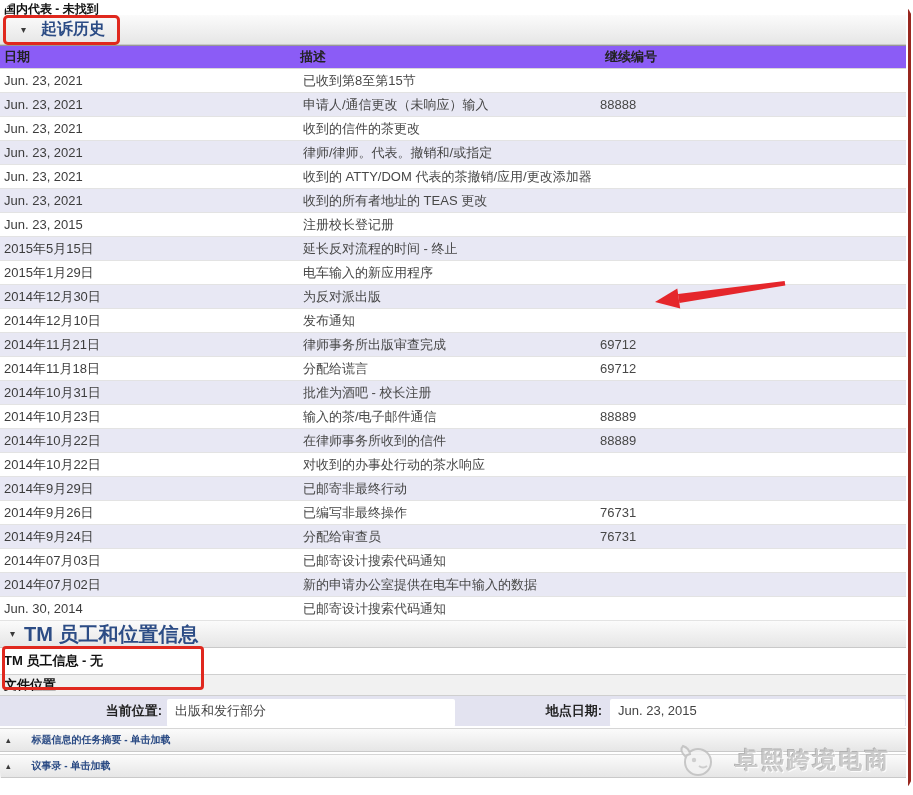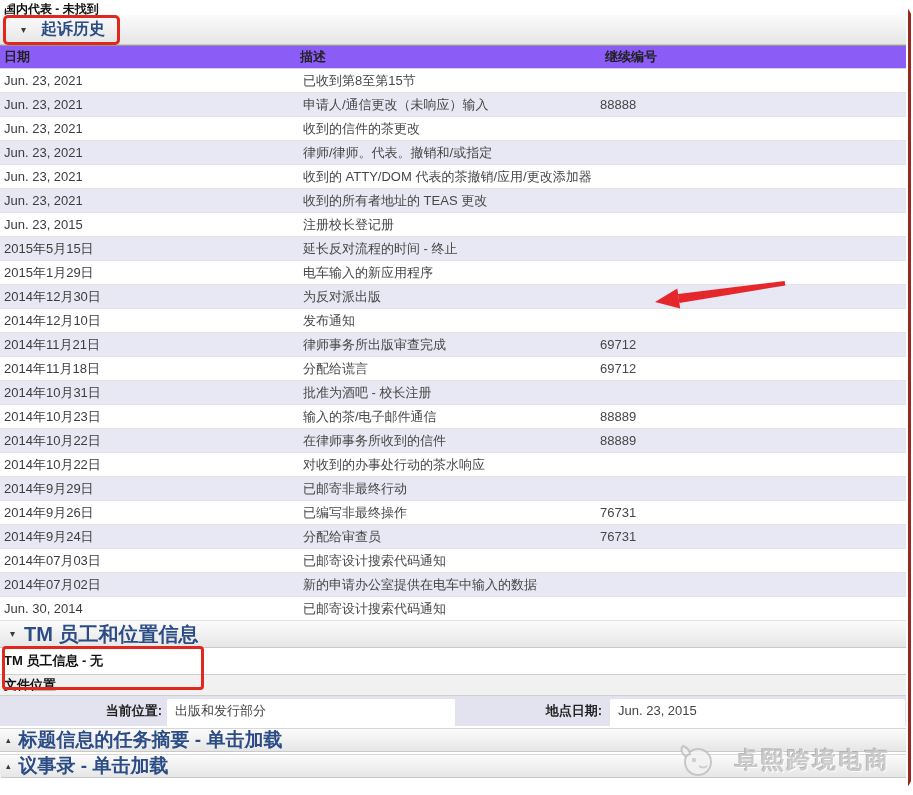--- a/index.html
+++ b/index.html
@@ -86,21 +86,21 @@
   }
   .loc-val.v1 { left:167px; width:288px; }
   .loc-val.v2 { left:610px; width:295px; }
 
   
   .bar.link-bar {
     height:24px; margin-top:2px;
     border-top:1px solid #d6d6d6; border-bottom:1px solid #c9c9c9;
   }
   .bar.link-bar .tri { margin:0 8px 0 6px; font-size:9px; }
-  .bar.link-bar .sec-title { font-size:19px; }
+  .bar.link-bar .sec-title { font-size:10px;margin-left:13px; }
   .bar1 .tri { margin:0 8px 0 10px; }
   .bar.tm .tri { margin:0 9px 0 10px; }
 
   
   .red-box-overlay {
     position:absolute; left:2px; top:646px; width:202px; height:44px;
     border:3px solid #e0281e; border-radius:4px; pointer-events:none; z-index:5;
   }
   .arrow-svg { position:absolute; left:645px; top:270px; z-index:5; }
   .edge-line { position:absolute; left:908px; top:0; width:3px; height:795px; background:#97271f; }

